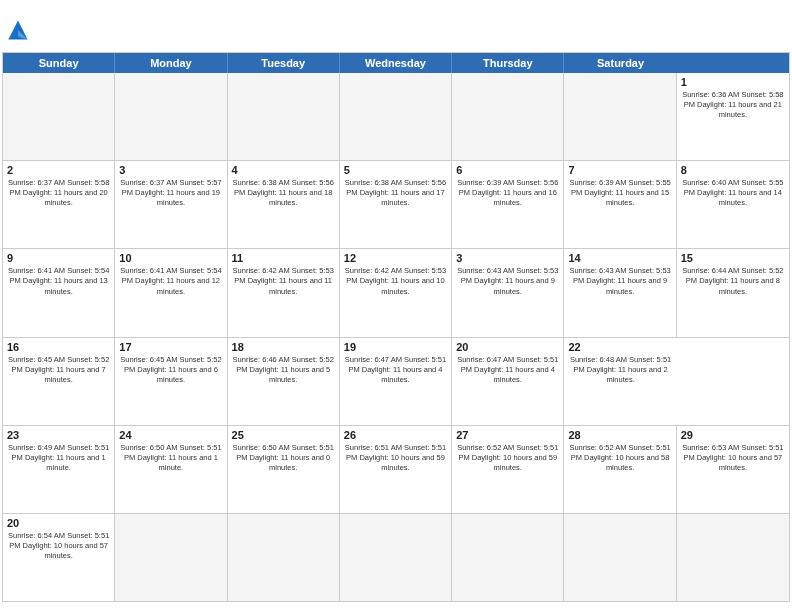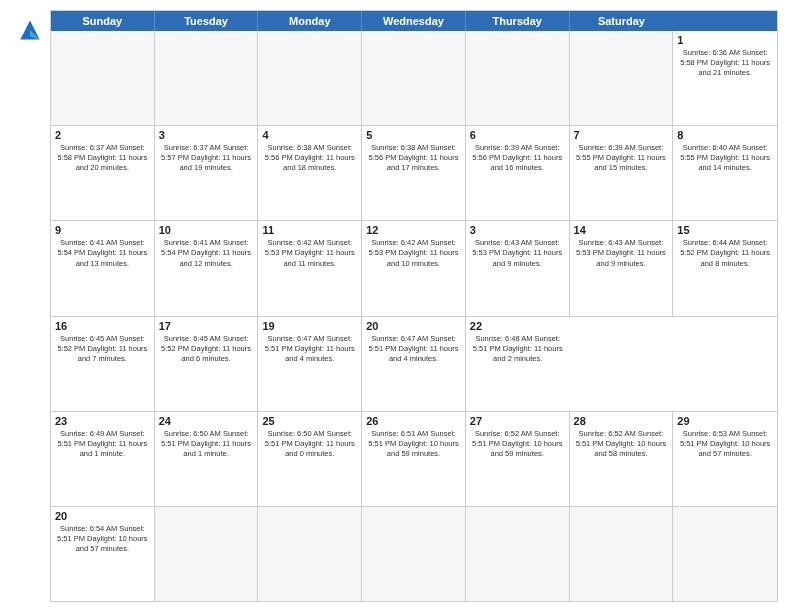--- a/index.html
+++ b/index.html
@@ -6,23 +6,23 @@
     body {
       width: 792px;
       height: 612px;
       font-family: Arial, sans-serif;
       background: #fff;
       overflow: hidden;
     }
     .page {
       width: 792px;
       height: 612px;
-      padding: 10px 14px;
-      display: flex;
-      flex-direction: row;
+      padding: 10px 2px;
+      display: flex;
+      flex-direction: column;
     }
     .header {
       display: flex;
       justify-content: space-between;
       align-items: flex-start;
       margin-bottom: 6px;
     }
     .logo {
       display: flex;
       align-items: center;
@@ -124,22 +124,22 @@
     </div>
     <div class="title-block">
       <h1></h1>
       <h2></h2>
     </div>
   </div>
 
   <div class="calendar">
     <div class="cal-header" id="cal-header">
         <div class="cal-header-cell">Sunday</div>
+        <div class="cal-header-cell">Monday</div>
         <div class="cal-header-cell">Tuesday</div>
-        <div class="cal-header-cell">Monday</div>
         <div class="cal-header-cell">Wednesday</div>
         <div class="cal-header-cell">Thursday</div>
         <div class="cal-header-cell">Saturday</div>
       </div>
     <div class="cal-body" id="cal-body">
         <div class="cal-row">
           <div class="cal-cell empty"></div>
           <div class="cal-cell empty"></div>
           <div class="cal-cell empty"></div>
           <div class="cal-cell empty"></div>
@@ -264,20 +264,27 @@
 and 7 minutes.</div>
           </div>
           <div class="cal-cell">
             <span class="day-num">17</span>
             <div class="cell-text">Sunrise: 6:45 AM
 Sunset: 5:52 PM
 Daylight: 11 hours
 and 6 minutes.</div>
           </div>
           <div class="cal-cell">
+            <span class="day-num">18</span>
+            <div class="cell-text">Sunrise: 6:46 AM
+Sunset: 5:52 PM
+Daylight: 11 hours
+and 5 minutes.</div>
+          </div>
+          <div class="cal-cell">
             <span class="day-num">19</span>
             <div class="cell-text">Sunrise: 6:47 AM
 Sunset: 5:51 PM
 Daylight: 11 hours
 and 4 minutes.</div>
           </div>
           <div class="cal-cell">
             <span class="day-num">20</span>
             <div class="cell-text">Sunrise: 6:47 AM
 Sunset: 5:51 PM

